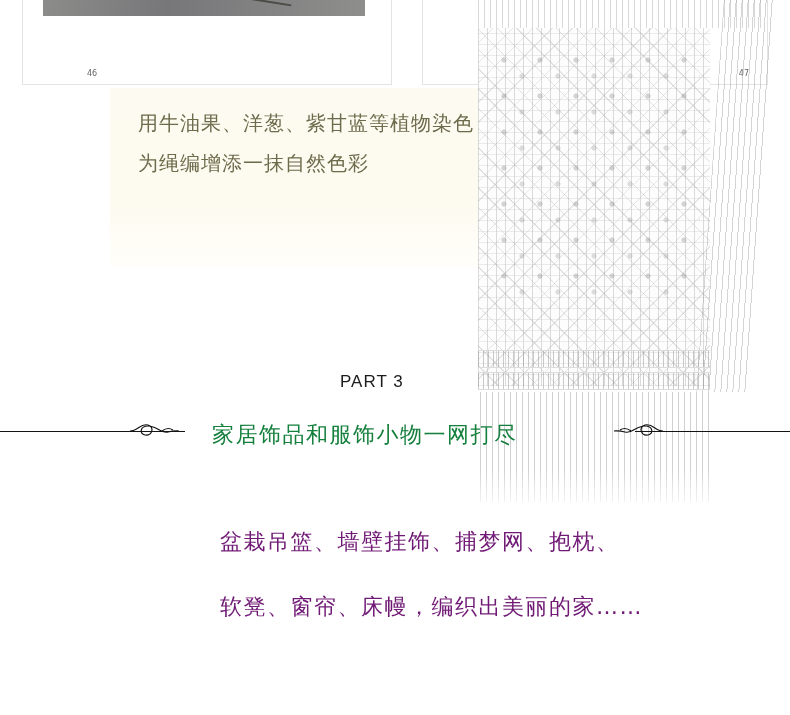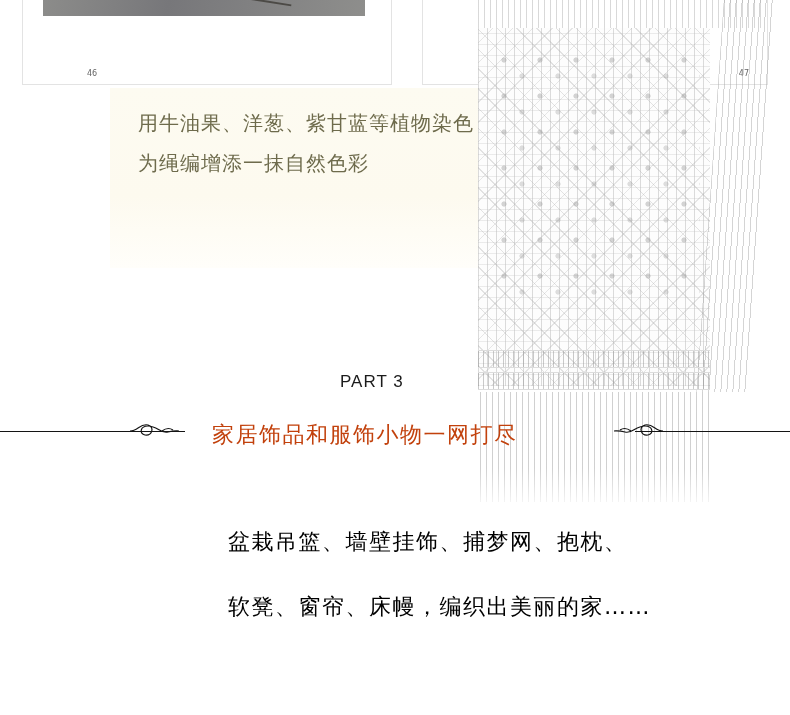--- a/index.html
+++ b/index.html
@@ -194,31 +194,31 @@
     height: 26px;
     color: #141414;
   }
   .orn.l { left: 128px; }
   .orn.r { left: 612px; }
   .part-sub {
     position: absolute;
     left: 212px;
     top: 420px;
     font-size: 22px;
-    color: #c2410c;
+    color: #15803d;
     letter-spacing: 1.5px;
     white-space: nowrap;
   }
 
   
   .desc {
     position: absolute;
-    left: 228px;
+    left: 220px;
     font-size: 22px;
-    color: #000000;
+    color: #701a75;
     letter-spacing: 1.5px;
     white-space: nowrap;
   }
   .desc.l1 { top: 527px; }
   .desc.l2 { top: 592px; }
 </style>
 </head>
 <body>
 
 <div class="spread">

